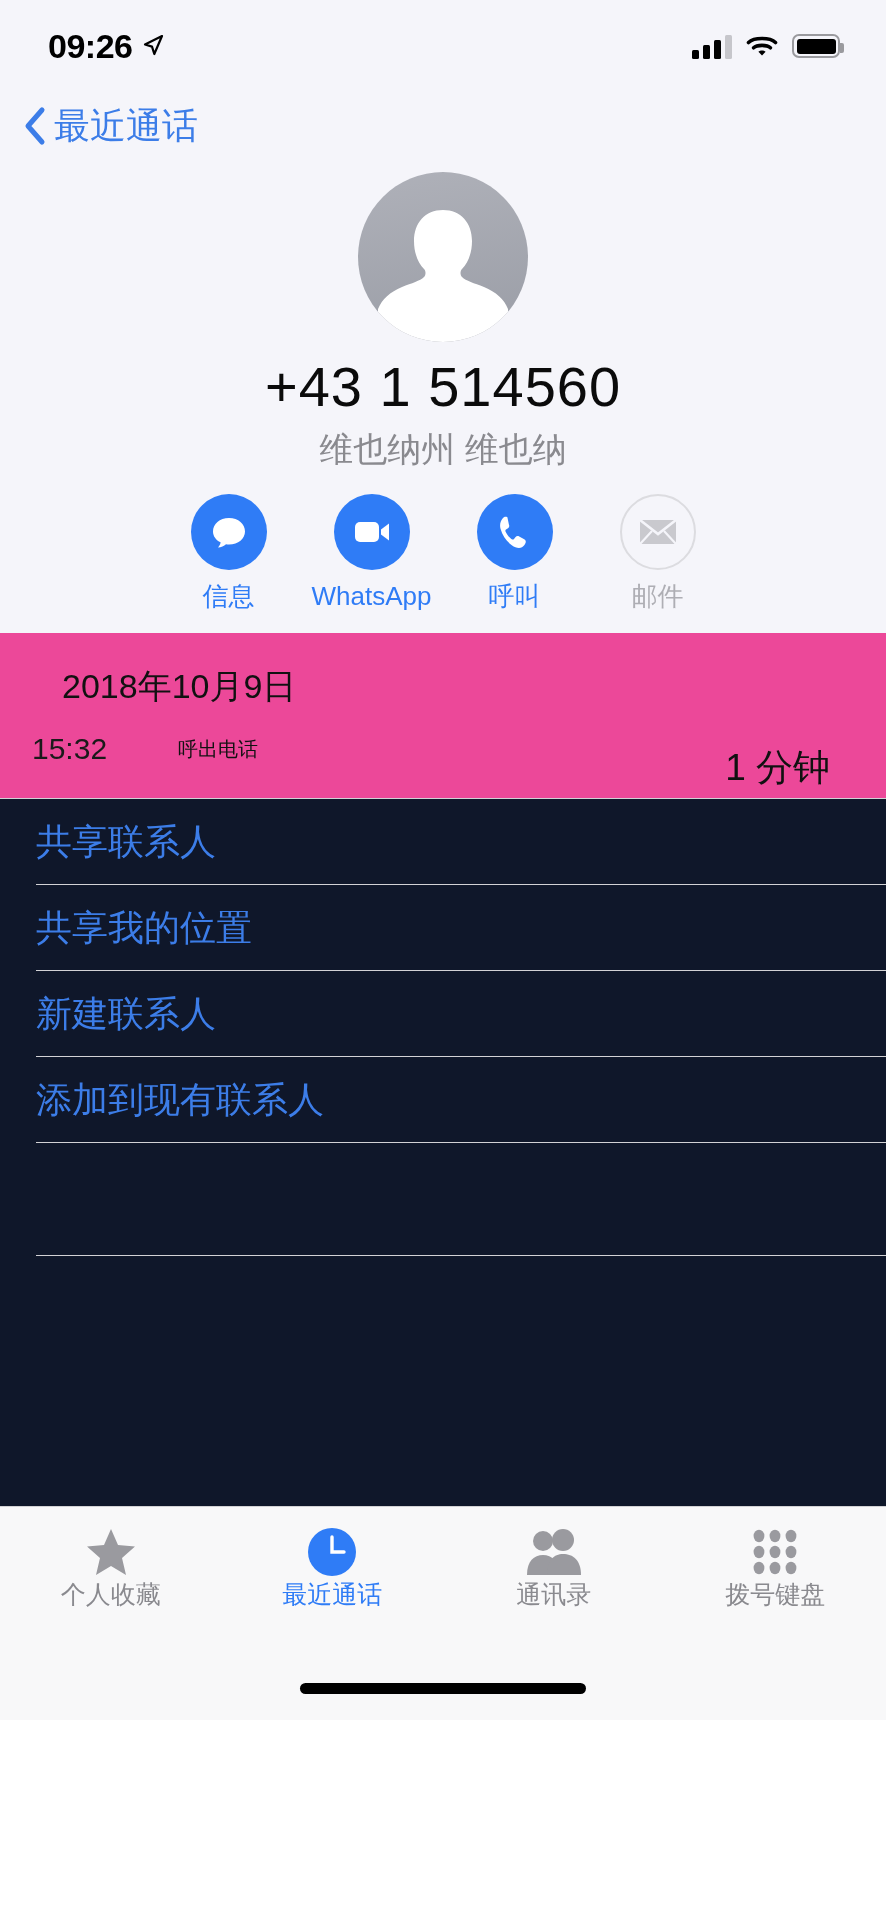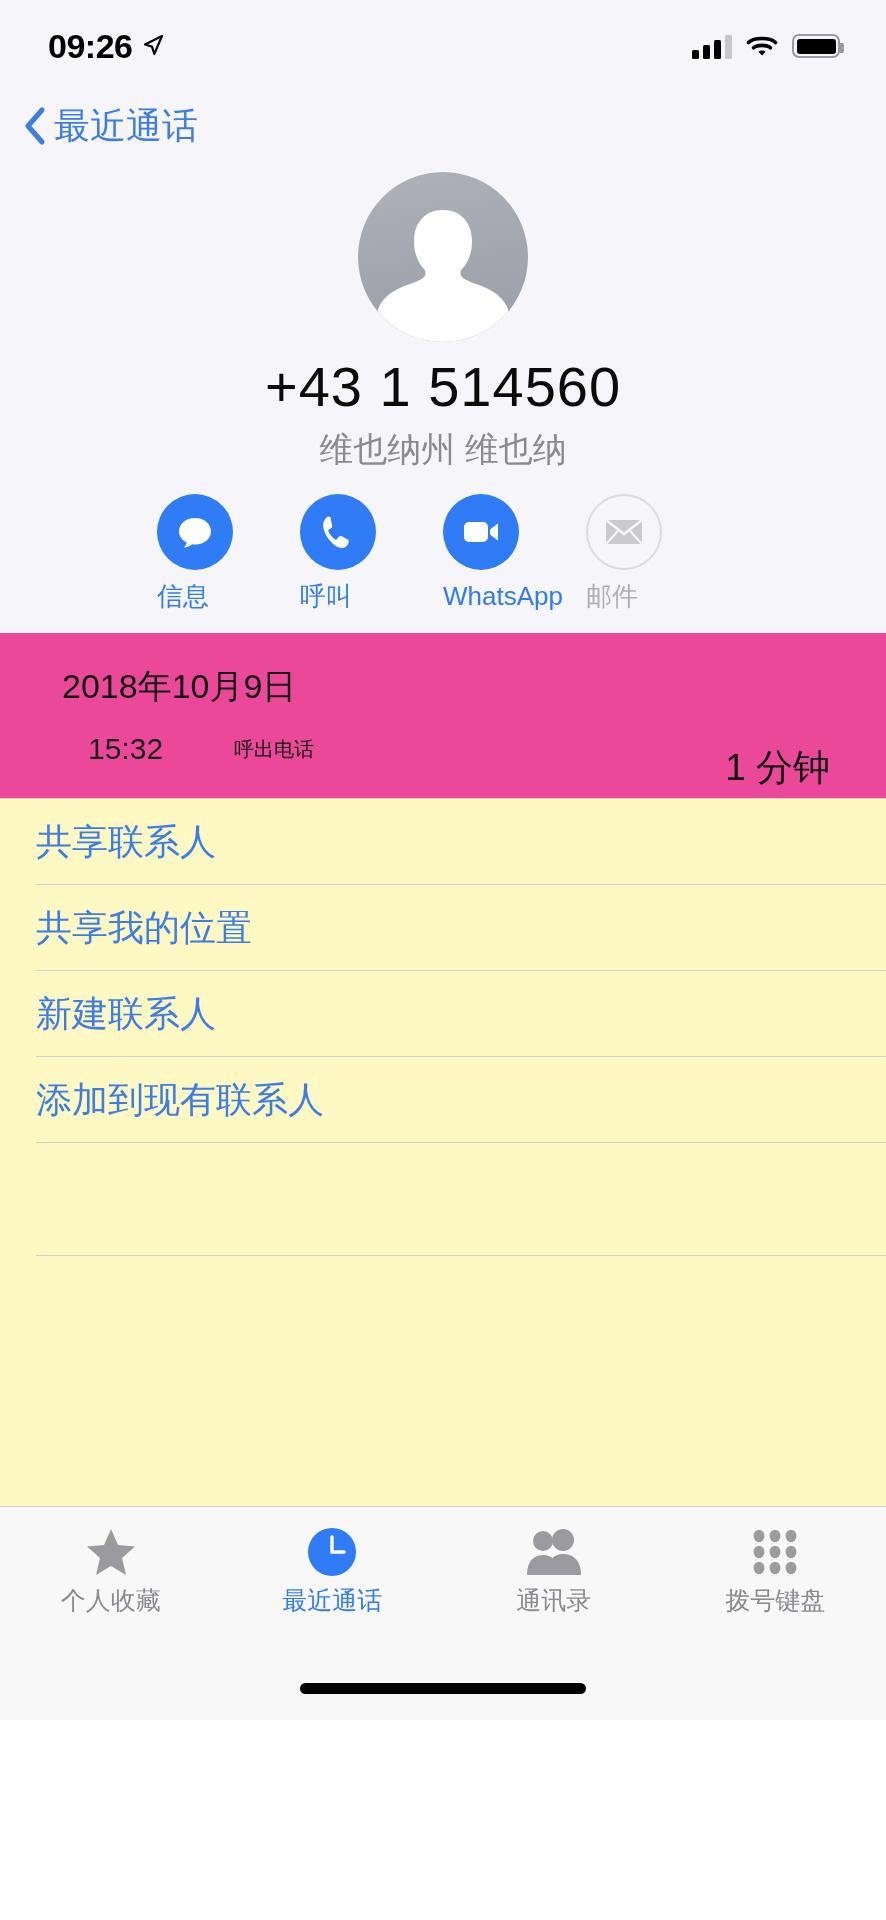--- a/index.html
+++ b/index.html
@@ -73,67 +73,67 @@
   }
   .locline {
     text-align:center; font-size:34px; color:#8A8A8F;
     margin-top:14px; line-height:1.1;
   }
 
   .actions {
     display:flex; justify-content:center; gap:0;
     margin-top:26px; padding:0 78px;
   }
-  .action { width:143px; display:flex; flex-direction:column; cursor:pointer; }
+  .action { width:143px; display:flex; flex-direction:column; align-items:center; cursor:pointer; }
   .act-circle {
     width:76px; height:76px; border-radius:50%;
     background:#2F7CF6; display:flex; align-items:center; justify-content:center;
   }
   .act-circle.disabled {
     background:transparent; border:2px solid #DCDCE0;
   }
   .act-label { font-size:26px; color:#2F7CF6; margin-top:12px; line-height:1.1; }
   .act-label.disabled { color:#AEAEB4; }
 
   
   .history {
     background:#ec4899; flex:0 0 auto;
     padding:30px 0 18px 0;
   }
   .hist-date {
     font-size:34px; color:#111; padding:0 0 8px 62px; line-height:1.4;
   }
   .hist-row {
     display:flex; align-items:center; height:62px;
-    padding:0 56px 0 88px;
+    padding:0 56px 0 32px;
   }
   .hist-time { font-size:30px; color:#1A1A1A; width:146px; }
   .hist-type { font-size:20px; color:#111; font-weight:normal; flex:1; }
   .hist-dur  { font-size:37px; color:#111;margin-top:37px; }
 
   
-  .listzone { background:#fef9c3; flex:1 1 auto; }
+  .listzone { background:#0f172a; flex:1 1 auto; }
   .sep { height:1px; background:#D2D2D5; margin-left:36px; }
   .sep.full { margin-left:0; }
   .listitem {
     height:85px; display:flex; align-items:center;
     padding-left:36px; cursor:pointer;
   }
   .listitem span { font-size:36px; color:#3C7DE8; line-height:1.1; }
   .spacer-gap { height:112px; }
 
   
   .tabbar {
     flex:0 0 auto; background:#F8F8F9;
     border-top:1px solid #D2D2D5;
     display:flex; height:150px; padding-top:16px;
   }
   .tab { flex:1; display:flex; flex-direction:column; align-items:center; justify-content:flex-start; cursor:pointer; }
   .tab-ico { height:58px; display:flex; align-items:center; justify-content:center; }
-  .tab-label { font-size:25px; color:#8A8A8F; margin-top:6px; line-height:1.1; }
+  .tab-label { font-size:25px; color:#8A8A8F; margin-top:0; line-height:1.1; }
   .tab.active .tab-label { color:#2F7CF6; }
 
   .homebar-zone { flex:0 0 auto; background:#F8F8F9; height:64px; display:flex; align-items:center; justify-content:center; }
   .homebar { width:286px; height:11px; background:#000; border-radius:6px; }
 </style>
 </head>
 <body>
 
 <div id="phone">
 
@@ -188,35 +188,35 @@
         <div class="act-circle">
           <svg width="44" height="44" viewBox="0 0 44 44">
             <path d="M22 8 C12.6 8 6 14.2 6 21.4 C6 26 9 30.1 13.6 32.3 C13.4 34.4 12.4 36.1 11 37.5 C14.2 37.3 17 36 19 34.2 C20 34.4 21 34.5 22 34.5 C31.4 34.5 38 28.4 38 21.4 C38 14.2 31.4 8 22 8 Z" fill="#FFFFFF"></path>
           </svg>
         </div>
         <div class="act-label">信息</div>
       </div>
 
       <div class="action">
         <div class="act-circle">
-          <svg width="42" height="42" viewBox="0 0 42 42">
-            <path d="M13.4 6.2 c-1.8 -1 -3.6 -0.4 -4.8 1.2 C6.4 10.2 5.4 13.6 6.6 18 c1.8 6.6 6.2 12.6 11.2 16.2 3.6 2.6 7.4 3.6 10.2 2 1.8 -1 3 -2.6 3.6 -4.4 0.5 -1.5 0 -2.8 -1.4 -3.6 l-5 -2.8 c-1.4 -0.8 -2.8 -0.5 -3.8 0.8 l-1.4 1.8 c-0.5 0.6 -1.2 0.8 -1.9 0.4 -2.4 -1.4 -5.4 -5.2 -6.6 -8 -0.3 -0.8 -0.1 -1.4 0.5 -1.8 l2 -1.3 c1.3 -0.9 1.6 -2.3 0.9 -3.7 z" fill="#FFFFFF"></path>
-          </svg>
-        </div>
-        <div class="act-label">呼叫</div>
-      </div>
-
-      <div class="action">
-        <div class="act-circle">
           <svg width="44" height="32" viewBox="0 0 44 32">
             <rect x="5" y="6" width="24" height="20" rx="5" fill="#FFFFFF"></rect>
             <path d="M31 13.5 L39 7.5 L39 24.5 L31 18.5 Z" fill="#FFFFFF"></path>
           </svg>
         </div>
         <div class="act-label">WhatsApp</div>
+      </div>
+
+      <div class="action">
+        <div class="act-circle">
+          <svg width="42" height="42" viewBox="0 0 42 42">
+            <path d="M13.4 6.2 c-1.8 -1 -3.6 -0.4 -4.8 1.2 C6.4 10.2 5.4 13.6 6.6 18 c1.8 6.6 6.2 12.6 11.2 16.2 3.6 2.6 7.4 3.6 10.2 2 1.8 -1 3 -2.6 3.6 -4.4 0.5 -1.5 0 -2.8 -1.4 -3.6 l-5 -2.8 c-1.4 -0.8 -2.8 -0.5 -3.8 0.8 l-1.4 1.8 c-0.5 0.6 -1.2 0.8 -1.9 0.4 -2.4 -1.4 -5.4 -5.2 -6.6 -8 -0.3 -0.8 -0.1 -1.4 0.5 -1.8 l2 -1.3 c1.3 -0.9 1.6 -2.3 0.9 -3.7 z" fill="#FFFFFF"></path>
+          </svg>
+        </div>
+        <div class="act-label">呼叫</div>
       </div>
 
       <div class="action">
         <div class="act-circle disabled">
           <svg width="40" height="30" viewBox="0 0 40 30">
             <rect x="2" y="3" width="36" height="24" rx="1.5" fill="#C9C9CE"></rect>
             <path d="M2 3 L20 17 L38 3" fill="none" stroke="#F5F5FA" stroke-width="2.6"></path>
             <path d="M2 27 L14 14 M38 27 L26 14" fill="none" stroke="#F5F5FA" stroke-width="2.2"></path>
           </svg>
         </div>

